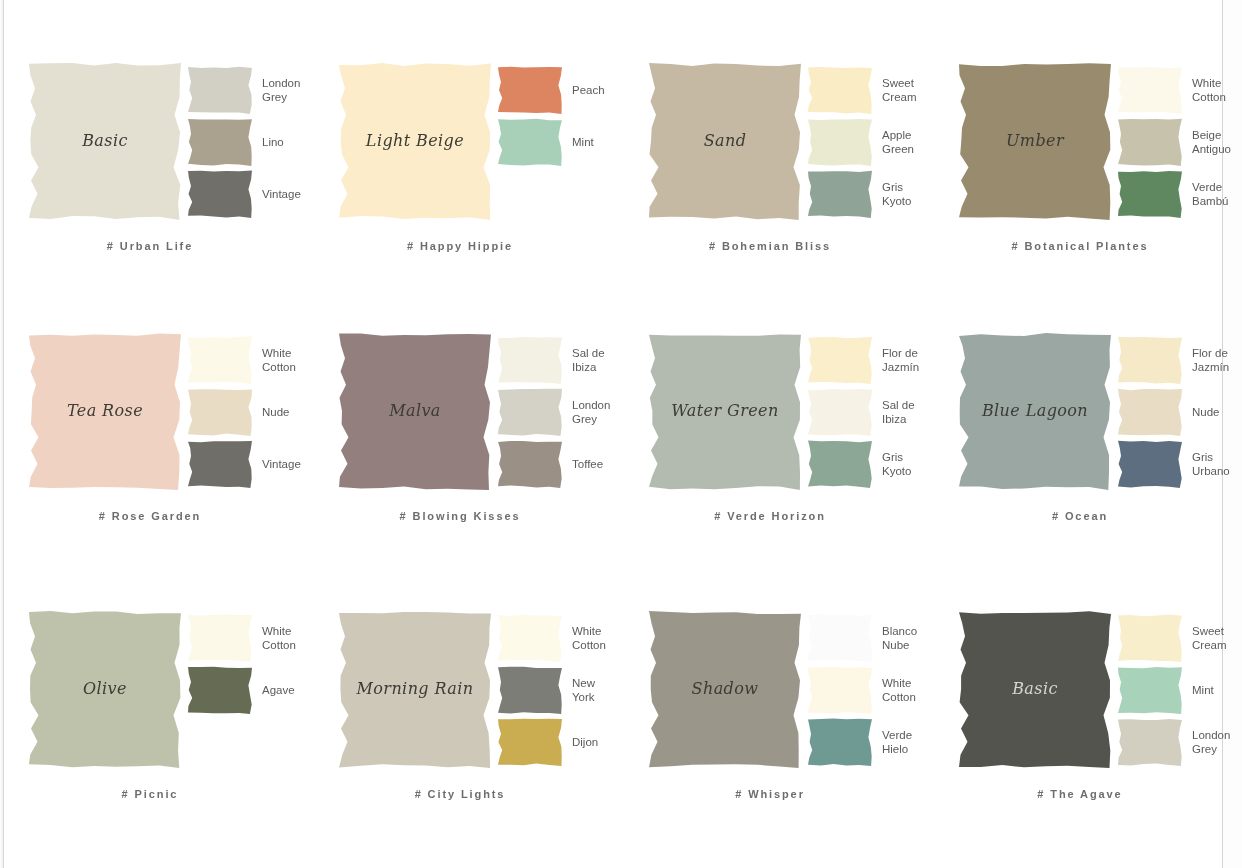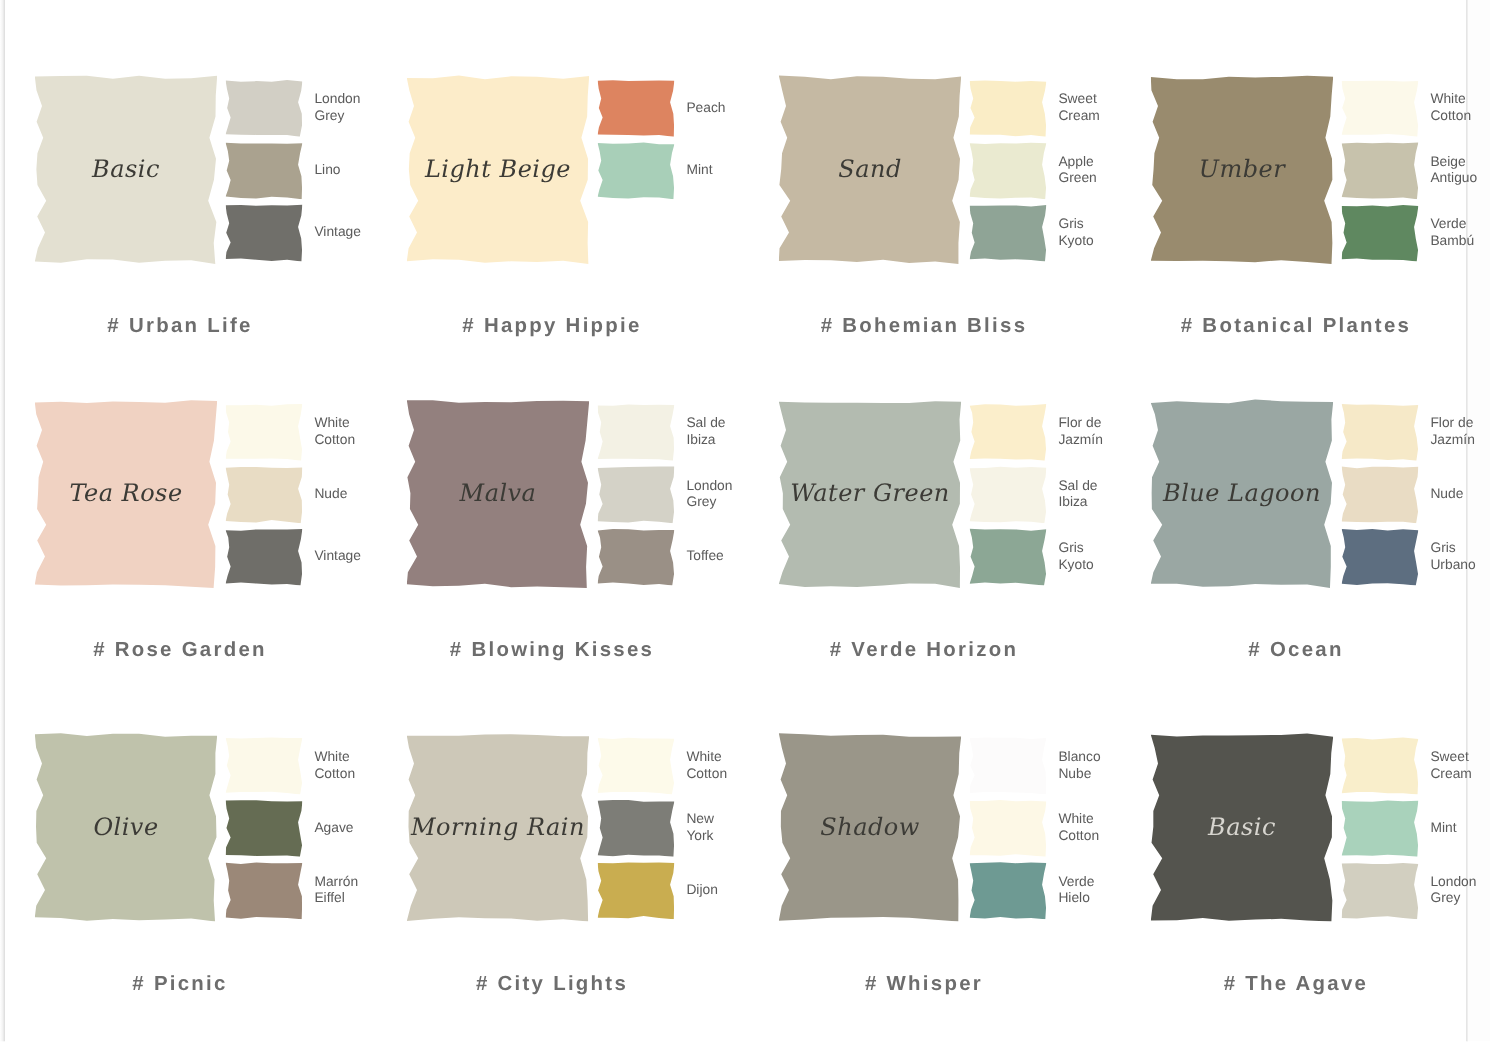--- a/index.html
+++ b/index.html
@@ -75,21 +75,21 @@
   .main-swatch .paint svg { display:block; width:100%; height:100%; }
 
   .main-swatch .name {
     position: absolute;
     left: 0; right: 0;
     top: 50%;
     transform: translateY(-52%);
     text-align: center;
     font-family: "DejaVu Serif", "Liberation Serif", serif;
     font-style: italic;
-    font-size: 20px;
+    font-size: 16px;
     letter-spacing: 0.4px;
     color: #3c3b36;
     white-space: nowrap;
   }
   .main-swatch.dark .name { color: #d7d5cf; }
 
   
   .accents {
     display: flex;
     flex-direction: column;
@@ -114,24 +114,24 @@
     font-family: "Liberation Sans", sans-serif;
     font-size: 11.5px;
     line-height: 14px;
     color: #5b5b5b;
     white-space: pre-line;
     max-width: 62px;
   }
 
   
   .hashtag {
-    margin-top: 40px;
+    margin-top: 18px;
     text-align: center;
     font-family: "Liberation Sans", sans-serif;
-    font-size: 17px;
+    font-size: 11px;
     font-weight: bold;
     letter-spacing: 1.9px;
     color: #6d6d6d;
     padding-right: 12px;
   }
 </style>
 </head>
 <body>
 
 <div id="page-frame">
@@ -482,29 +482,20 @@
 Cotton</div>
           </div>
           <div class="accent-row">
             <div class="accent-chip">
               <svg viewBox="0 0 64 48" preserveAspectRatio="none">
                 <path d="M0.0,1.0 L12.8,0.9 L25.6,0.8 L38.4,1.8 L51.2,2.0 L64.0,1.8 L63.2,9.6 L60.4,19.2 L62.0,28.8 L63.7,38.4 L61.9,48.0 L51.2,46.9 L38.4,47.2 L25.6,47.3 L12.8,46.8 L0.0,46.6 L0.4,40.0 L4.2,32.0 L0.7,24.0 L3.0,16.0 L0.8,8.0 Z" fill="#656c53"></path>
               </svg>
             </div>
             <div class="accent-label">Agave</div>
           </div>
-          <div class="accent-row">
-            <div class="accent-chip">
-              <svg viewBox="0 0 64 48" preserveAspectRatio="none">
-                <path d="M0.0,1.0 L12.8,1.9 L25.6,0.8 L38.4,1.3 L51.2,1.4 L64.0,1.1 L62.3,9.6 L60.4,19.2 L63.6,28.8 L63.7,38.4 L63.4,48.0 L51.2,46.9 L38.4,46.5 L25.6,46.2 L12.8,47.6 L0.0,46.6 L0.7,40.0 L4.2,32.0 L2.1,24.0 L3.0,16.0 L1.6,8.0 Z" fill="#9b8878"></path>
-              </svg>
-            </div>
-            <div class="accent-label">Marrón
-Eiffel</div>
-          </div>
         </div>
       </div>
       <div class="hashtag"># Picnic</div>
     </div>
     <div class="palette">
       <div class="palette-body">
         <div class="main-swatch">
           <div class="paint">
             <svg viewBox="0 0 152 158" preserveAspectRatio="none">
               <path d="M0.0,3.1 L21.7,3.1 L43.4,3.2 L65.1,2.0 L86.9,1.9 L108.6,2.4 L130.3,3.6 L152.0,3.5 L150.5,17.6 L150.2,35.1 L145.5,52.7 L151.0,70.2 L150.4,87.8 L144.5,105.3 L149.6,122.9 L150.7,140.4 L151.1,158.0 L130.3,156.0 L108.6,157.2 L86.9,155.5 L65.1,155.2 L43.4,154.3 L21.7,155.7 L0.0,157.5 L3.3,144.8 L8.5,131.7 L2.0,118.5 L9.5,105.3 L2.3,92.2 L1.4,79.0 L1.6,65.8 L7.0,52.7 L1.5,39.5 L6.0,26.3 L1.8,13.2 Z" fill="#cdc8b8"></path>

